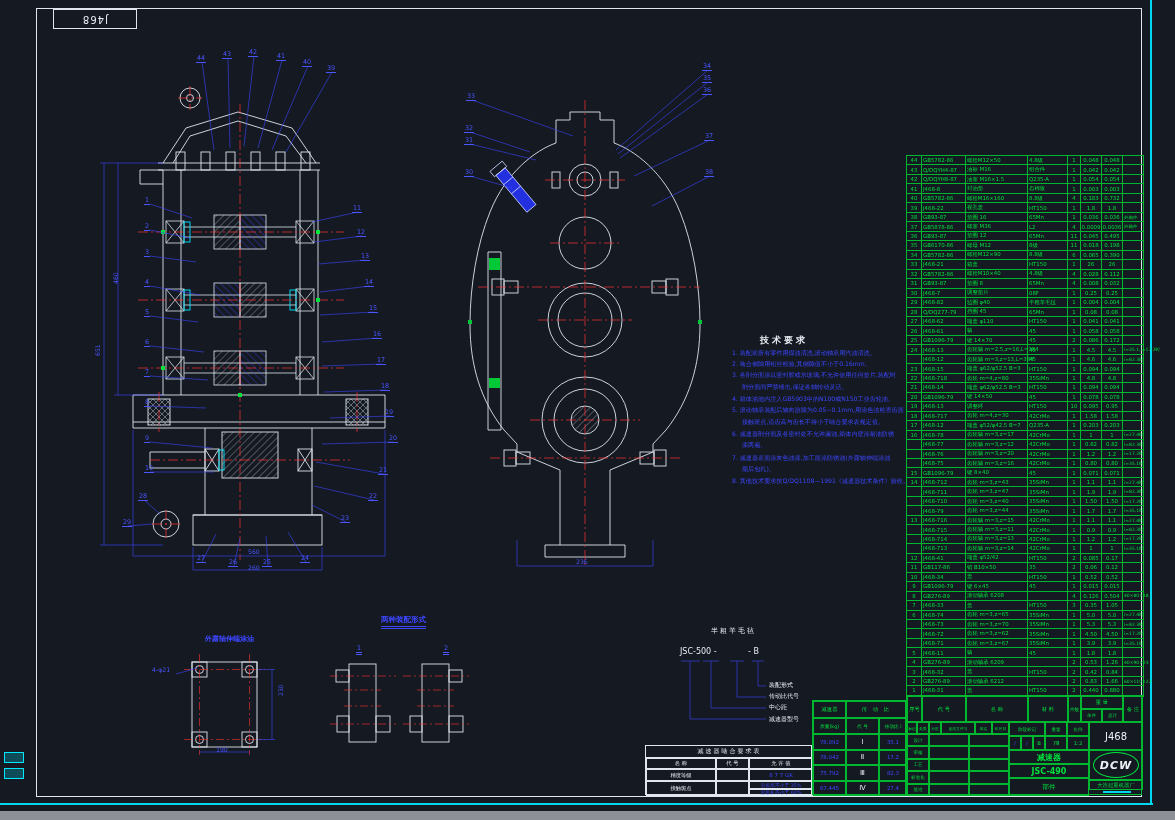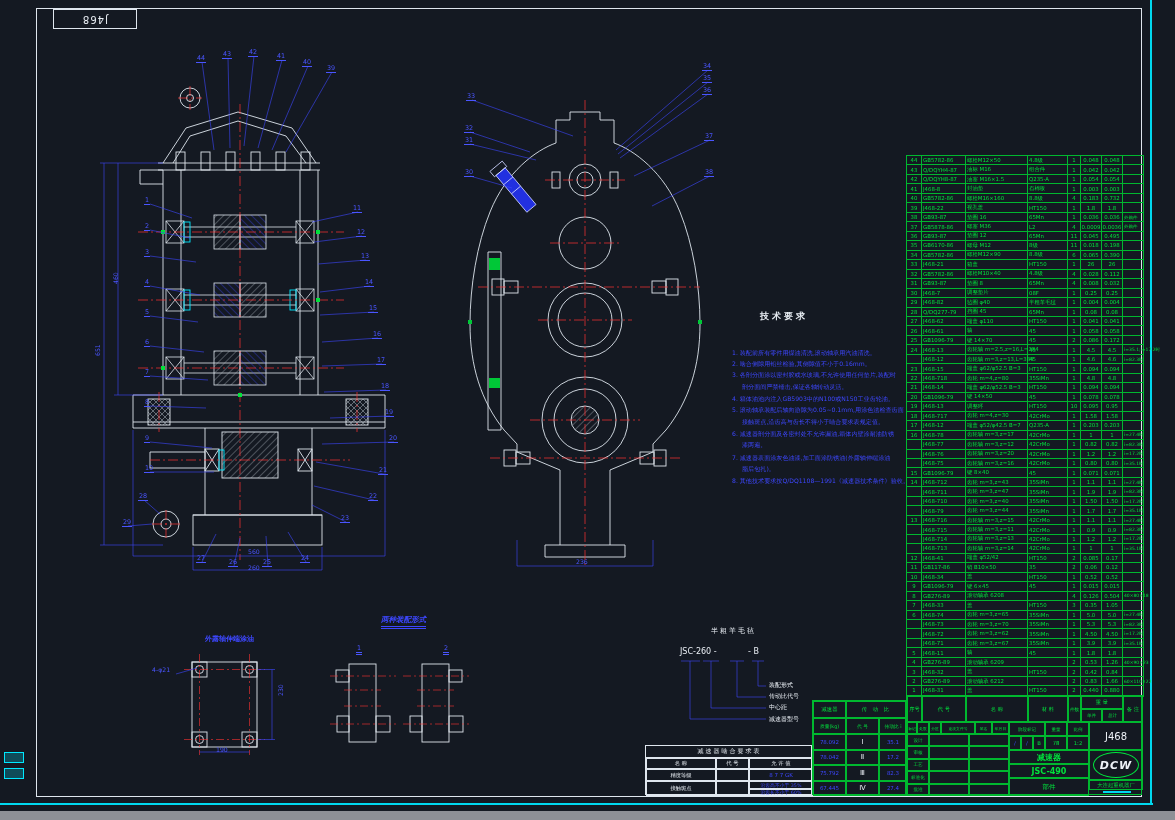--- a/index.html
+++ b/index.html
@@ -349,47 +349,47 @@
         <line x1="472" y1="100" x2="573" y2="136" stroke="#3d47ff" stroke-width="0.6"></line>
         <line x1="708" y1="70" x2="616" y2="150" stroke="#3d47ff" stroke-width="0.6"></line>
         <line x1="708" y1="82" x2="618" y2="154" stroke="#3d47ff" stroke-width="0.6"></line>
         <line x1="708" y1="94" x2="620" y2="158" stroke="#3d47ff" stroke-width="0.6"></line>
         <line x1="710" y1="140" x2="634" y2="176" stroke="#3d47ff" stroke-width="0.6"></line>
         <line x1="710" y1="176" x2="652" y2="206" stroke="#3d47ff" stroke-width="0.6"></line>
       </g>
   </svg>
 
   <div id="techreq">
-    <div class="t w" style="left:760px;top:312px;font-size:9px;font-weight:bold;letter-spacing:3px;">技术要求</div>
+    <div class="t w" style="left:760px;top:336px;font-size:9px;font-weight:bold;letter-spacing:3px;">技术要求</div>
   <div class="line" style="left: 732px; top: 349px;">1. 装配前所有零件用煤油清洗,滚动轴承用汽油清洗。</div>
       <div class="line" style="left: 732px; top: 360.2px;">2. 啮合侧隙用铅丝检验,其侧隙值不小于0.16mm。</div>
       <div class="line" style="left: 732px; top: 371.4px;">3. 各剖分面涂以密封胶或水玻璃,不允许使用任何垫片,装配时</div>
       <div class="line" style="left: 742px; top: 382.6px;">剖分面间严禁锤击,保证各轴转动灵活。</div>
       <div class="line" style="left: 732px; top: 395.1px;">4. 箱体油池内注入GB5903中的N100或N150工业齿轮油。</div>
       <div class="line" style="left: 732px; top: 406.3px;">5. 滚动轴承装配后轴向游隙为0.05~0.1mm,用涂色法检查齿面</div>
       <div class="line" style="left: 742px; top: 417.5px;">接触斑点,沿齿高与齿长不得小于啮合要求表规定值。</div>
       <div class="line" style="left: 732px; top: 430px;">6. 减速器剖分面及各密封处不允许漏油,箱体内壁涂耐油防锈</div>
       <div class="line" style="left: 742px; top: 441.2px;">漆两遍。</div>
       <div class="line" style="left: 732px; top: 453.7px;">7. 减速器表面涂灰色油漆,加工面涂防锈油(外露轴伸端涂油</div>
       <div class="line" style="left: 742px; top: 464.9px;">脂后包扎)。</div>
       <div class="line" style="left: 732px; top: 477.4px;">8. 其他技术要求按Q/DQ1108—1991《减速器技术条件》验收。</div>
     </div>
 
   <div>
     <div class="t w" style="left:711px;top:628px;font-size:7px;letter-spacing:2px;">半粗羊毛毡</div>
-    <div class="t w" style="left:680px;top:648px;font-size:8px;">JSC-260 -</div>
+    <div class="t w" style="left:680px;top:648px;font-size:8px;">JSC-500 -</div>
     <div class="t w" style="left:748px;top:648px;font-size:8px;">- B</div>
     <div class="t w" style="left:769px;top:682px;font-size:6px;">装配形式</div>
     <div class="t w" style="left:769px;top:693px;font-size:6px;">传动比代号</div>
     <div class="t w" style="left:769px;top:704px;font-size:6px;">中心距</div>
     <div class="t w" style="left:769px;top:716px;font-size:6px;">减速器型号</div>
   </div>
 
   <div class="t b" style="left:205px;top:636px;font-size:7px;font-weight:bold;">外露轴伸端涂油</div>
-  <div class="t b" style="left:381px;top:616px;font-size:7.5px;font-weight:bold;border-bottom:3px double #3d47ff;padding-bottom:2px;font-style:italic;">两种装配形式</div>
+  <div class="t b" style="left:381px;top:616px;font-size:7.5px;font-weight:bold;border-bottom:3px double #3d47ff;padding-bottom:2px;">两种装配形式</div>
 
   <div id="mesh">
     <div class="cell w" style="left:0;top:0;width:167px;height:12px;border:none;border-bottom:.5px solid #dfe6ee;font-size:6px;color:#e9eef4;letter-spacing:2px;">减速器啮合要求表</div>
     <div class="cell" style="left:0;top:12px;width:70px;height:11px;color:#e9eef4;border-color:#dfe6ee;">名  称</div>
     <div class="cell" style="left:70px;top:12px;width:33px;height:11px;color:#e9eef4;border-color:#dfe6ee;">代 号</div>
     <div class="cell" style="left:103px;top:12px;width:64px;height:11px;color:#e9eef4;border-color:#dfe6ee;">允  许  值</div>
     <div class="cell" style="left:0;top:23px;width:70px;height:12px;color:#e9eef4;border-color:#dfe6ee;">精度等级</div>
     <div class="cell" style="left:70px;top:23px;width:33px;height:12px;border-color:#dfe6ee;"></div>
     <div class="cell b" style="left:103px;top:23px;width:64px;height:12px;color:#3d47ff;border-color:#dfe6ee;font-size:5.5px;">8 7 7 GK</div>
     <div class="cell" style="left:0;top:35px;width:70px;height:15px;color:#e9eef4;border-color:#dfe6ee;">接触斑点</div>

